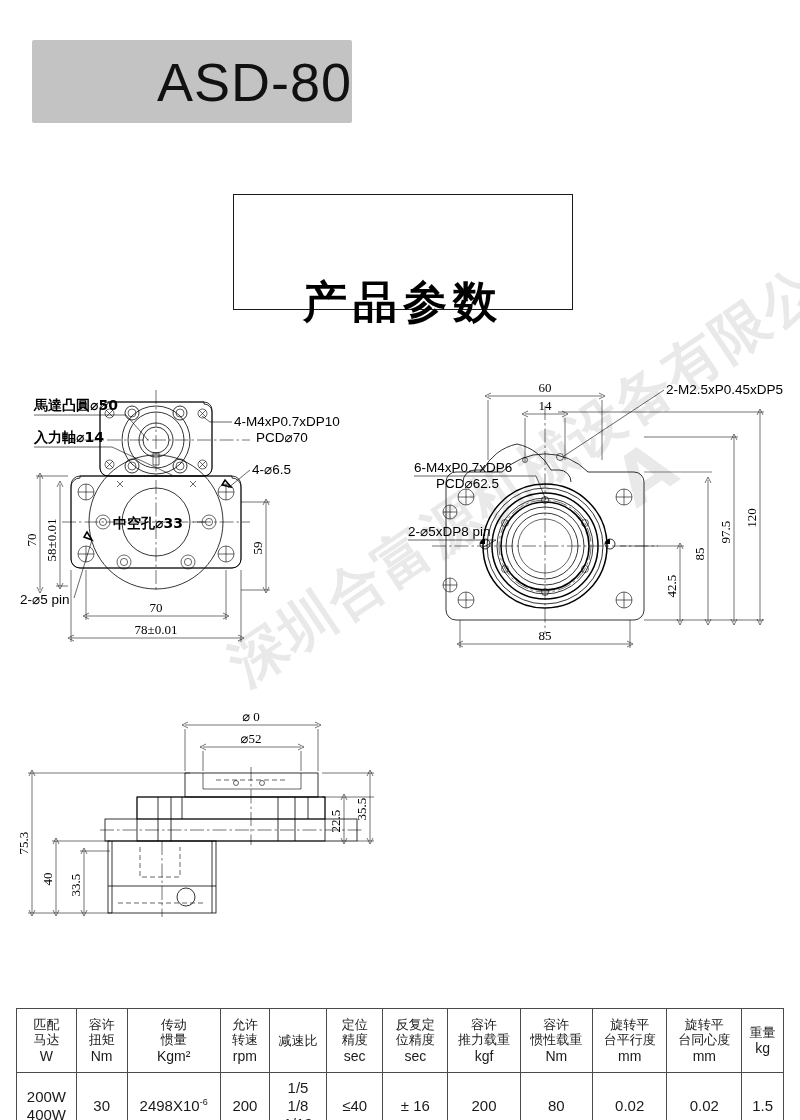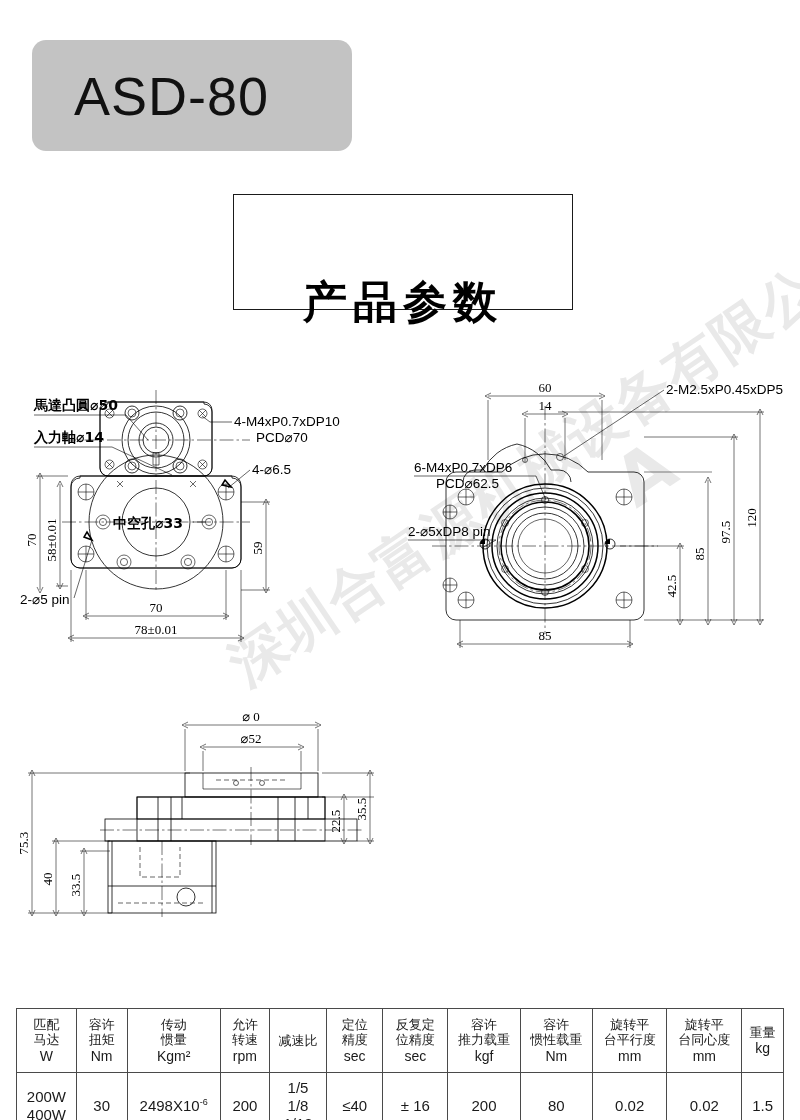--- a/index.html
+++ b/index.html
@@ -38,26 +38,27 @@
     left: 600px; top: 455px;
     font-size: 70px;
     transform: rotate(-34deg);
     transform-origin: left top;
   }
 
   
   #title-badge {
     position: absolute;
     left: 32px; top: 40px;
-    width: 320px; height: 111px;
+    width: 320px; height: 83px;
     background: #c3c3c3;
-    border-radius: 14px;
+    border-radius: 2px;
     display: flex;
     align-items: center;
     z-index: 20;
+    justify-content: flex-end;
   }
   #title-badge .txt {
     padding-left: 42px;
     font-size: 54px;
     color: #111;
     font-family: "Liberation Sans", sans-serif;
     letter-spacing: 1px;
   }
 
   

